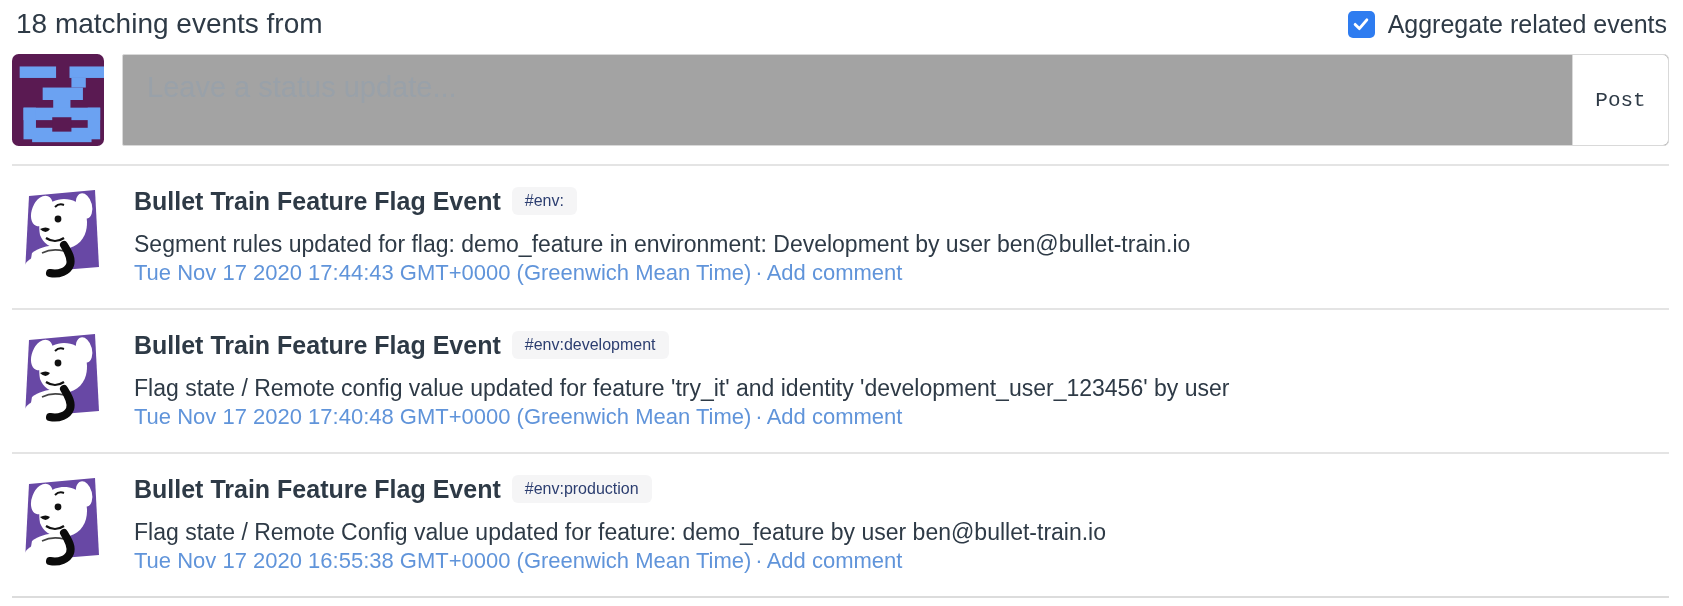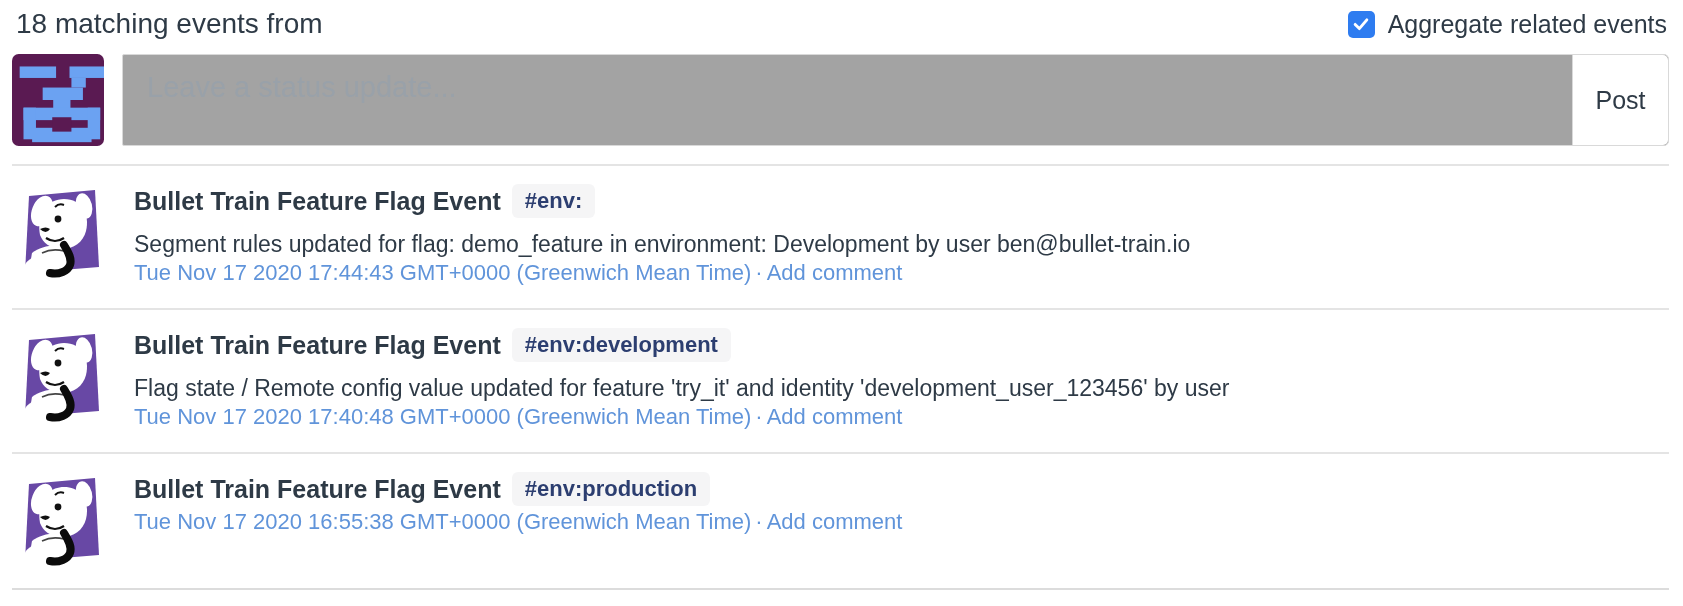--- a/index.html
+++ b/index.html
@@ -37,40 +37,39 @@
   }
   .status-input {
     flex: 1; border: 0; outline: none; resize: none; background: transparent;
     font-family: "Liberation Sans", "DejaVu Sans", sans-serif;
     font-size: 29px; padding: 16px 24px; color: var(--text-primary, #2e3a46);
   }
   .status-input::placeholder { color: var(--placeholder, #99a1a9); opacity: 1; }
   .post-btn {
     width: 96px; flex: none; border: 0; border-left: 1px solid #d9d9d9;
     background: #fff; border-radius: 0 5px 5px 0; cursor: pointer;
-    font-family: Liberation Sans, sans-serif; font-size: 25px; color: var(--text-primary, #2e3a46);
+    font-family: Liberation Mono, monospace; font-size: 21px; color: var(--text-primary, #2e3a46);
     display: flex; align-items: center; justify-content: center;
   }
 
   
   .events { margin-top: 18px; border-bottom: 2px solid #dcdcdc; }
   .event {
     display: flex; gap: 26px; padding: 15px 0 21px 0;
     border-top: 2px solid #e4e4e4; cursor: pointer;
   }
   .event .avatar { width: 96px; height: 96px; margin-top: 2px; }
   .content { display: flex; flex-direction: column; padding-top: 1px; }
   .title-row { display: flex; align-items: center; gap: 11px; height: 38px; }
   .event-title { font-size: 25px; font-weight: 700; color: var(--text-primary, #2e3a46); }
   .tag {
     background: var(--tag-background, #f5f5f6);
     color: var(--tag-text, #2c3e70);
-    font-size: 22px; padding: 6px 13px; border-radius: 6px; line-height: 1;
+    font-size: 16px; padding: 6px 13px; border-radius: 6px; line-height: 1;
     cursor: pointer;
-    font-weight: bold;
   }
   .desc { font-size: 23px; margin-top: 9px; line-height: 30px; }
   .time-row {
     font-size: 22px; line-height: 28px;
     color: var(--link-blue, #6094da);
   }
   .time-row a { color: var(--link-blue, #6094da); text-decoration: none; cursor: pointer; }
   .sep { padding: 0 4px; }
 
   .svg-defs { position: absolute; width: 0; height: 0; overflow: hidden; }
@@ -182,20 +181,21 @@
       <span class="avatar">
         <svg width="96" height="96">
             <use href="#dog-logo"></use>
           </svg>
       </span>
       <div class="content">
         <div class="title-row">
           <span class="event-title">Bullet Train Feature Flag Event</span>
           <span class="tag">#env:production</span>
         </div>
+        <div class="desc">Flag state / Remote Config value updated for feature: demo_feature by user ben@bullet-train.io</div>
         <div class="time-row">
           <a>Tue Nov 17 2020 16:55:38 GMT+0000 (Greenwich Mean Time)</a><span class="sep">·</span><a>Add comment</a>
         </div>
       </div>
     </div>
 
   </div>
 </div>
 
 </body></html>

